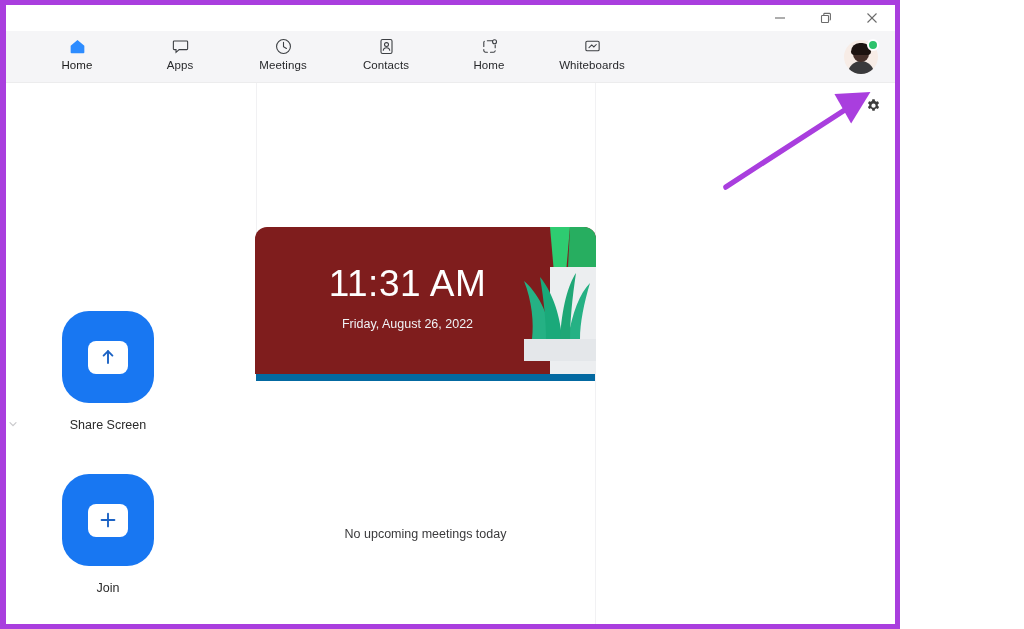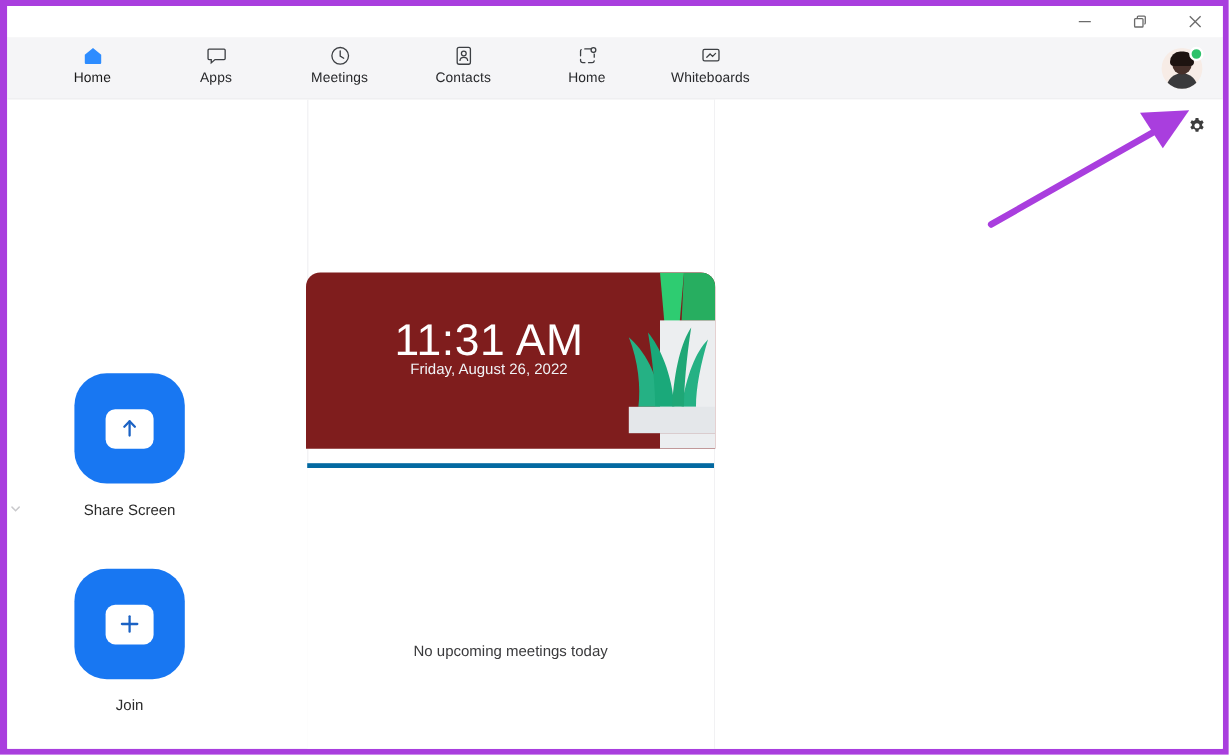--- a/index.html
+++ b/index.html
@@ -8,21 +8,21 @@
     width: 1024px;
     height: 629px;
     overflow: hidden;
     background: #ffffff;
     font-family: "Liberation Sans", sans-serif;
   }
 
   
   #frame {
     position: relative;
-    width: 1024px;
+    width: 900px;
     height: 629px;
     background: #a93ede;
     padding: 5px 5px 5px 6px;
   }
   #window {
     position: relative;
     width: 100%;
     height: 100%;
     background: #ffffff;
     overflow: hidden;
@@ -249,21 +249,21 @@
     text-align: center;
     padding-right: 36px;
     color: #ffffff;
     font-size: 37px;
     font-weight: 400;
     letter-spacing: 0.5px;
   }
   .card-date {
     position: absolute;
     left: 0;
-    top: 74px;
+    top: 90px;
     width: 100%;
     text-align: center;
     padding-right: 36px;
     color: #f0f2f5;
     font-size: 12.5px;
   }
 
   
   .plant {
     position: absolute;
@@ -273,22 +273,21 @@
     height: 147px;
   }
 
   .card-body {
     position: absolute;
     left: 250px;
     top: 291px;
     width: 339px;
     bottom: 0;
     background: #ffffff;
-    border-top: 4px solid #0369a1;
-    margin-top: 12px;
+    border-top: 7px solid #0369a1;
   }
   .empty-msg {
     position: absolute;
     top: 146px;
     left: 0;
     width: 100%;
     text-align: center;
     font-size: 12.5px;
     color: #3a3a3c;
   }

